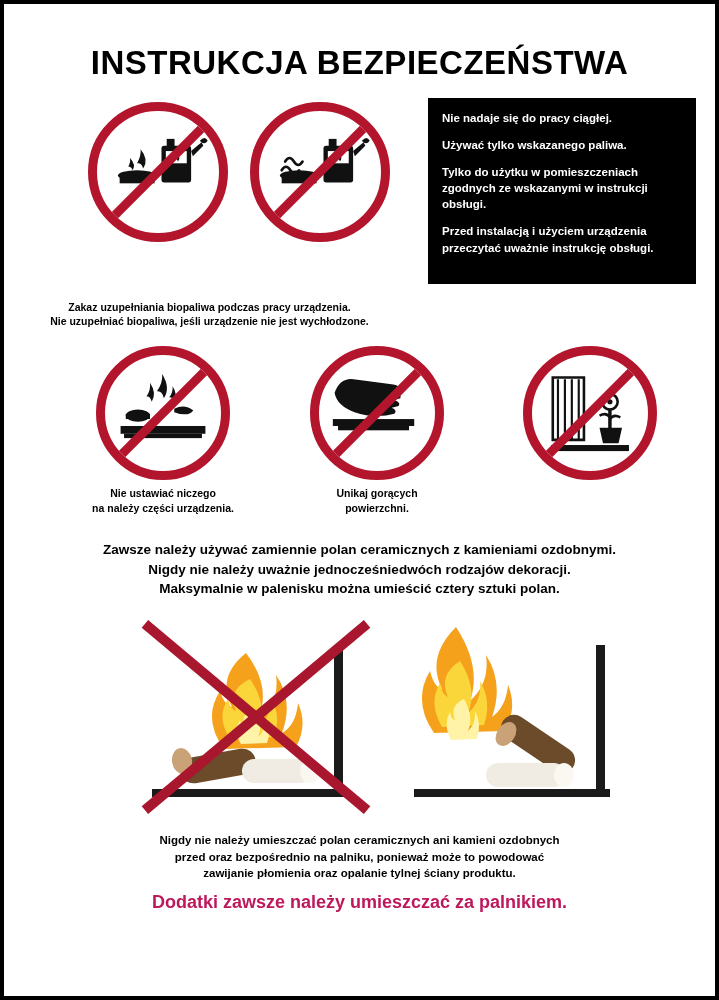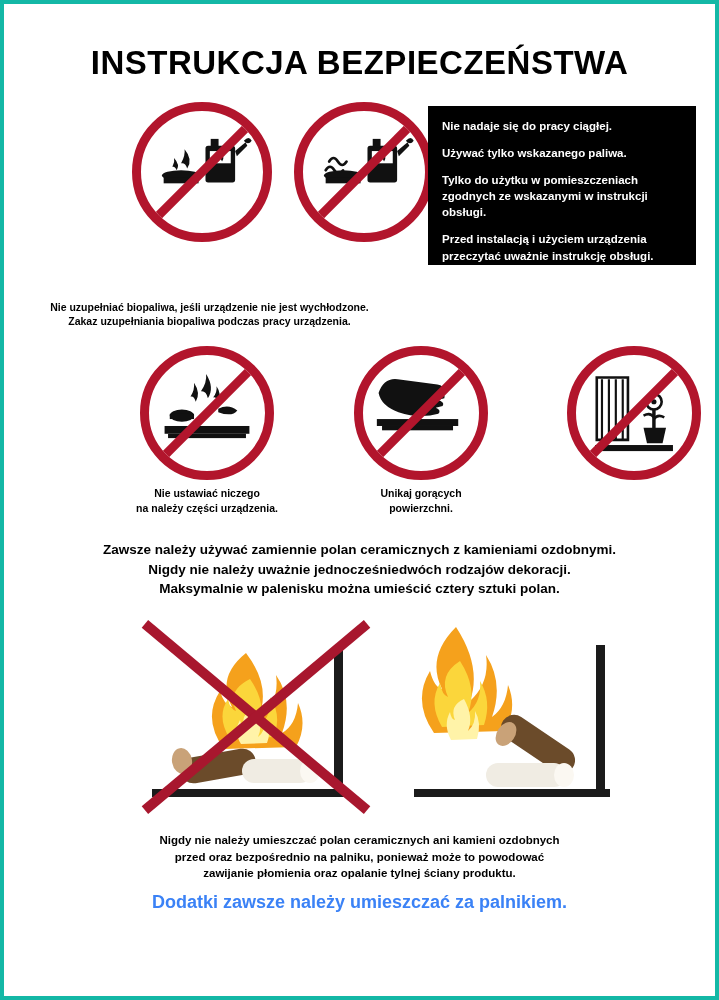--- a/index.html
+++ b/index.html
@@ -13,21 +13,21 @@
     font-family: "Liberation Sans", sans-serif;
     color: #000;
     overflow: hidden;
   }
   .page {
     position: relative;
     width: 719px;
     height: 1000px;
     box-sizing: border-box;
     background: #ffffff;
-    border: 4px solid #14b8a6;
+    border: 4px solid #000000;
     padding: 16px;
   }
   .inner {
     position: absolute;
     inset: 6px;
     background: #ffffff;
   }
 
   
   .main-title {
@@ -40,21 +40,20 @@
   }
 
   
   .top-row {
     position: relative;
     margin-top: 16px;
     height: 200px;
   }
   .sign {
     position: absolute;
-    margin-left: 44px;
   }
   .prohibit {
     position: relative;
     border-radius: 50%;
     border: 9px solid #b2152c;
     background: #fff;
     box-sizing: border-box;
     overflow: hidden;
   }
   .prohibit .slash {
@@ -70,23 +69,23 @@
     font-size: 10.5px;
     font-weight: bold;
     line-height: 1.35;
     margin-top: 6px;
   }
 
   
   .infobox {
     position: absolute;
     left: 418px;
-    top: 8px;
+    top: 0;
     width: 268px;
-    height: 159px;
+    height: 186px;
     background: #000;
     color: #fff;
     box-sizing: border-box;
     padding: 12px 14px 0 14px;
   }
   .infobox p {
     margin: 0 0 11px 0;
     font-size: 11.5px;
     font-weight: bold;
     line-height: 1.4;
@@ -148,21 +147,21 @@
     font-size: 11.5px;
     font-weight: bold;
     line-height: 1.45;
     margin-top: 4px;
     padding: 0 60px;
   }
   .bottom-red {
     text-align: center;
     font-size: 18px;
     font-weight: bold;
-    color: #3b82f6;
+    color: #be185d;
     margin-top: 10px;
   }
 </style>
 </head>
 <body>
 
 <div class="page">
   <div class="inner">
 
     <div class="main-title">INSTRUKCJA BEZPIECZEŃSTWA</div>
@@ -219,22 +218,22 @@
 
       <div class="infobox">
         <p>Nie nadaje się do pracy ciągłej.</p>
         <p>Używać tylko wskazanego paliwa.</p>
         <p>Tylko do użytku w pomieszczeniach zgodnych ze wskazanymi w instrukcji obsługi.</p>
         <p>Przed instalacją i użyciem urządzenia przeczytać uważnie instrukcję obsługi.</p>
       </div>
     </div>
 
     <div class="cap" style="margin-top:2px; padding-right:300px;">
+      <div>Zakaz uzupełniania biopaliwa podczas pracy urządzenia.</div>
       <div>Nie uzupełniać biopaliwa, jeśli urządzenie nie jest wychłodzone.</div>
-      <div>Zakaz uzupełniania biopaliwa podczas pracy urządzenia.</div>
     </div>
 
     <div class="mid-row">
 
       <div class="sign" style="left:86px; top:0;">
         <div class="prohibit" style="width:134px;height:134px;">
           <svg viewBox="0 0 134 134" width="116" height="116" style="position:absolute;left:0;top:0;">
             <g transform="translate(18,20)">
               <path d="M48,2 q10,16 2,28 q-2,-9 -8,-8 q7,-10 6,-20z" fill="#111"></path>
               <path d="M34,12 q8,12 2,22 q-2,-7 -6,-6 q5,-8 4,-16z" fill="#111"></path>

